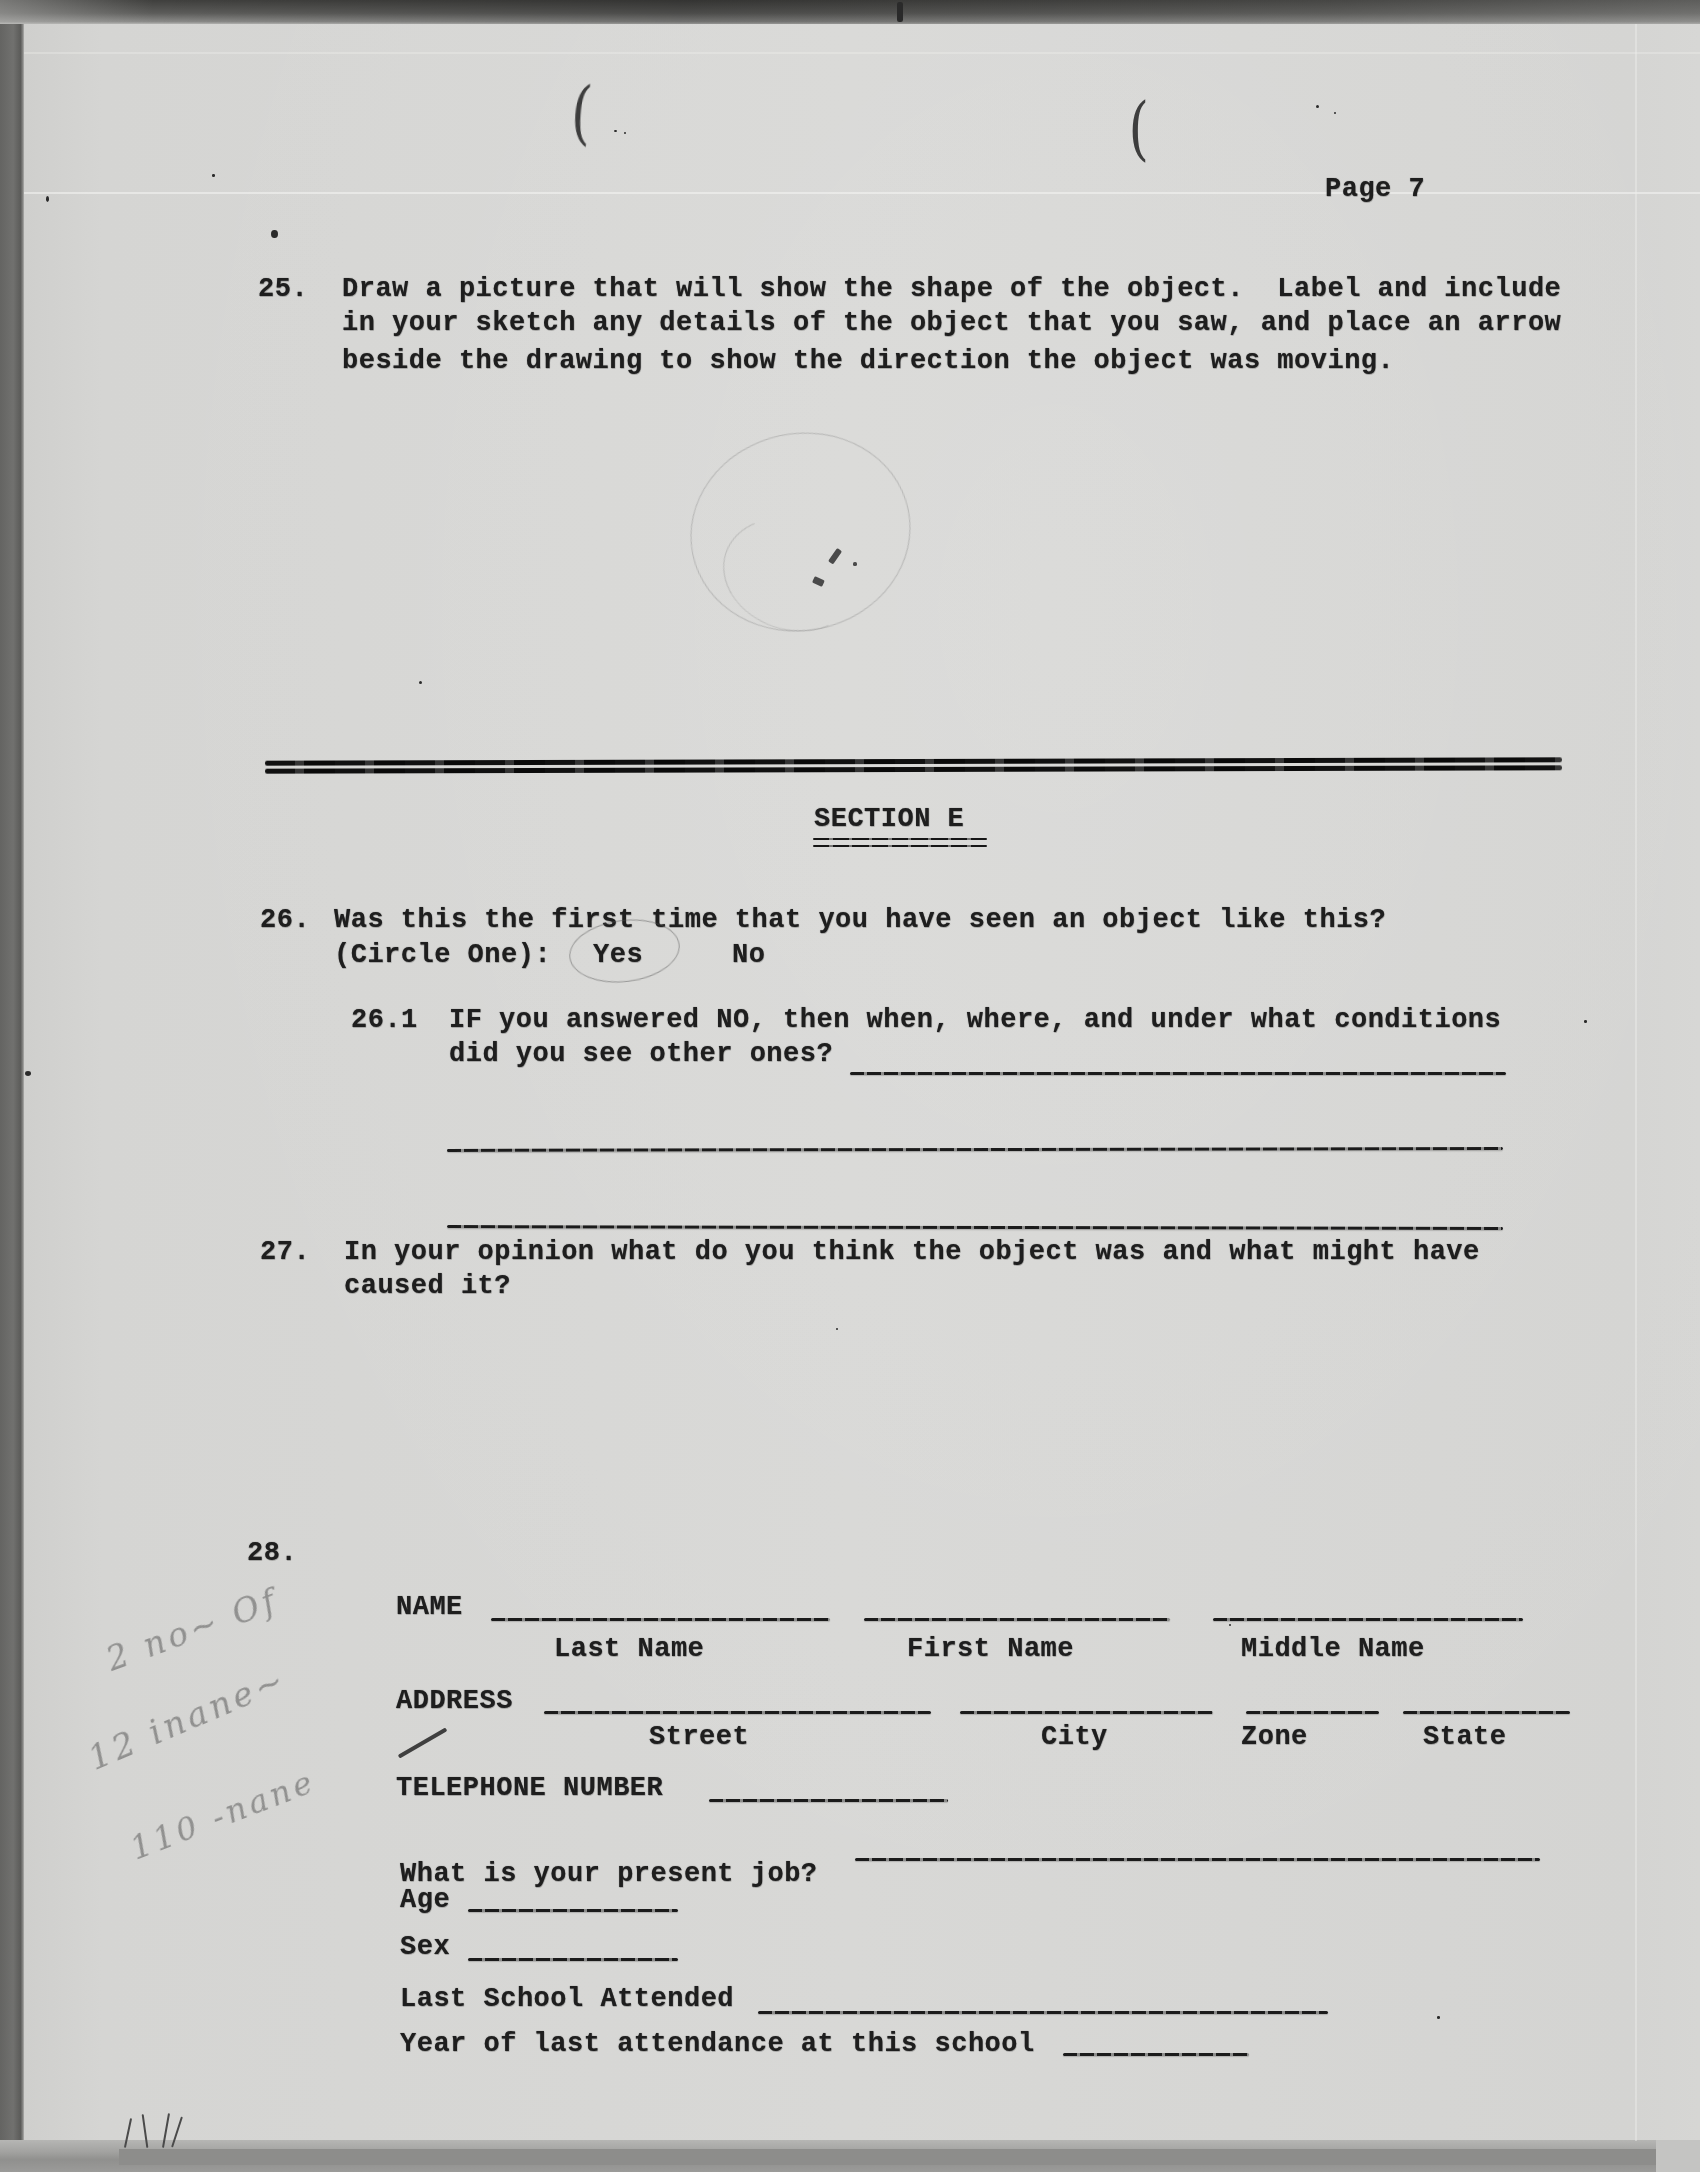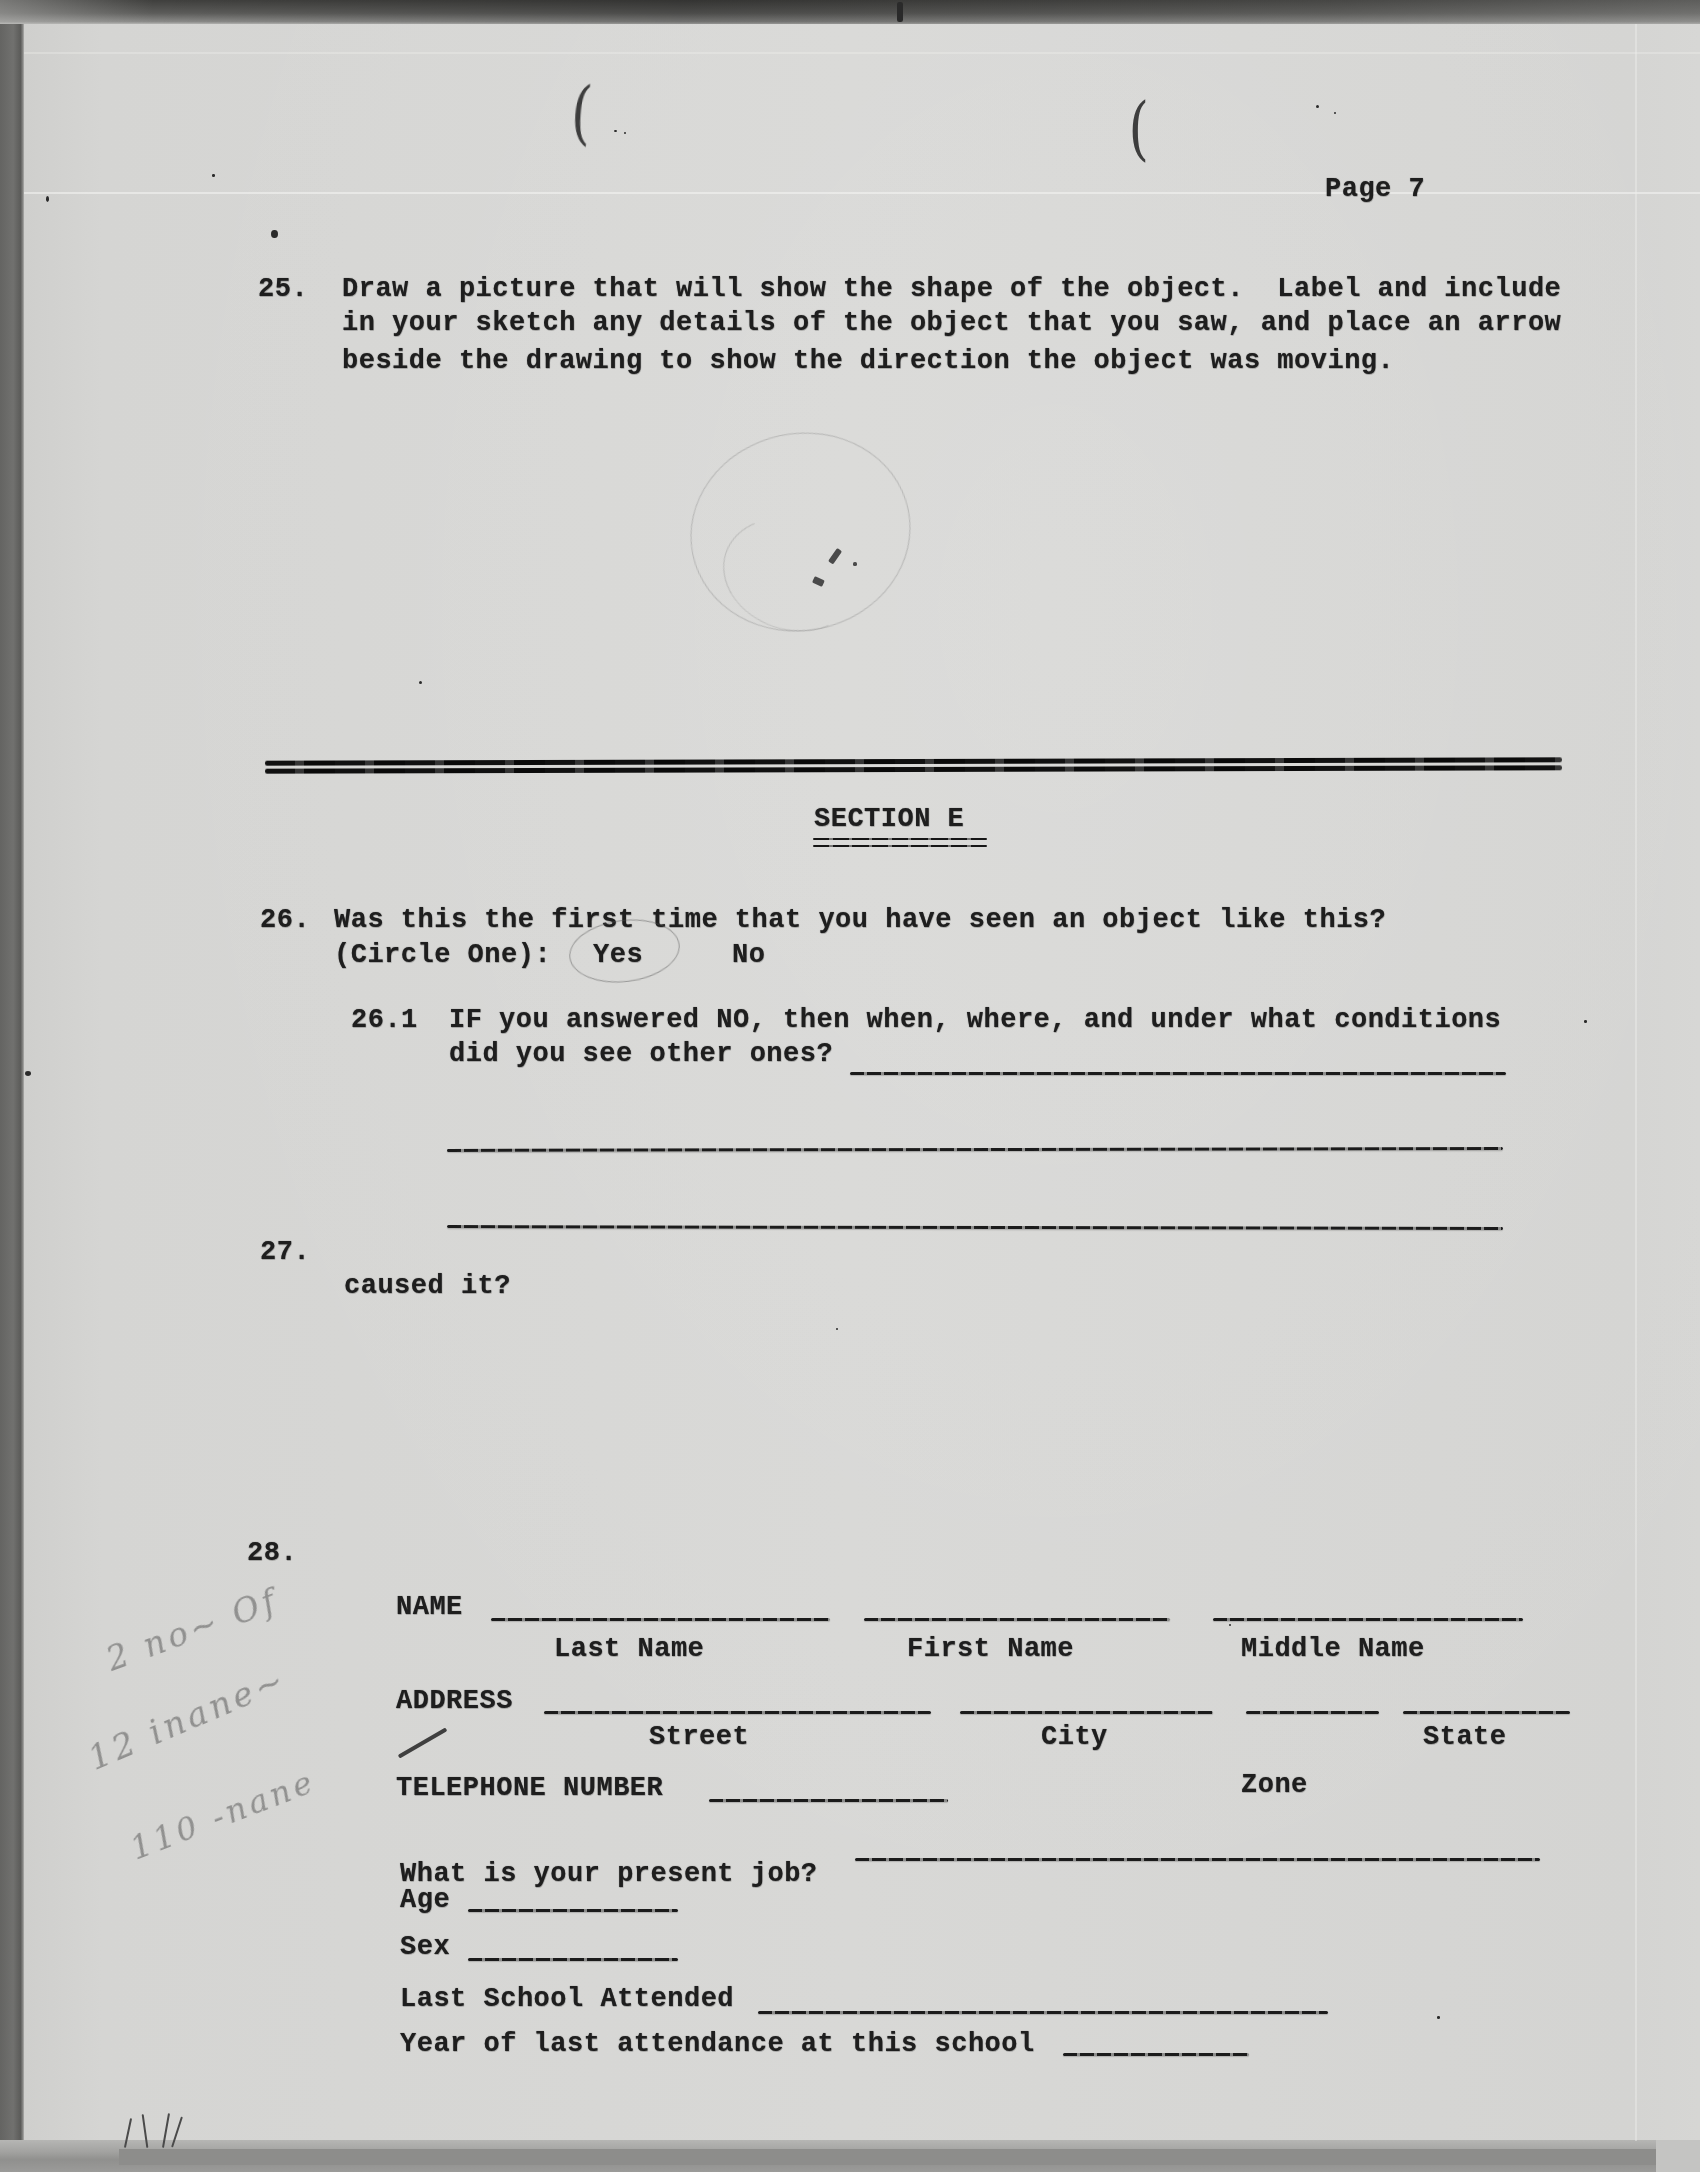--- a/index.html
+++ b/index.html
@@ -141,40 +141,41 @@
   <div class="yes-circle"></div>
 
   <div class="tw" style="left:351px;top:1007px">26.1</div>
   <div class="tw" style="left:449px;top:1007px">IF you answered NO, then when, where, and under what conditions</div>
   <div class="tw" style="left:449px;top:1041px">did you see other ones?</div>
   <div class="tline" style="left:850px;top:1072px;width:656px"></div>
   <div class="tline" style="left:447px;top:1148px;width:1056px;transform:rotate(-0.1deg)"></div>
   <div class="tline" style="left:447px;top:1226px;width:1056px;transform:rotate(0.1deg)"></div>
 
   <div class="tw" style="left:260px;top:1239px">27.</div>
+  <div class="tw" style="left:344px;top:1239px">In your opinion what do you think the object was and what might have</div>
   <div class="tw" style="left:344px;top:1273px">caused it?</div>
 
   <div class="tw" style="left:247px;top:1540px">28.</div>
 
   <div class="tw" style="left:396px;top:1594px">NAME</div>
   <div class="tline" style="left:491px;top:1618px;width:339px"></div>
   <div class="tline" style="left:864px;top:1618px;width:306px"></div>
   <div class="tline" style="left:1213px;top:1618px;width:310px"></div>
   <div class="tw" style="left:554px;top:1636px">Last Name</div>
   <div class="tw" style="left:907px;top:1636px">First Name</div>
   <div class="tw" style="left:1241px;top:1636px">Middle Name</div>
 
   <div class="tw" style="left:396px;top:1688px">ADDRESS</div>
   <div class="tline" style="left:544px;top:1711px;width:387px"></div>
   <div class="tline" style="left:960px;top:1711px;width:253px"></div>
   <div class="tline" style="left:1246px;top:1711px;width:133px"></div>
   <div class="tline" style="left:1403px;top:1711px;width:167px"></div>
   <div class="tw" style="left:649px;top:1724px">Street</div>
   <div class="tw" style="left:1041px;top:1724px">City</div>
-  <div class="tw" style="left:1241px;top:1772px">Zone</div>
+  <div class="tw" style="left:1241px;top:1724px">Zone</div>
   <div class="tw" style="left:1423px;top:1724px">State</div>
 
   <div class="tw" style="left:396px;top:1775px">TELEPHONE NUMBER</div>
   <div class="tline" style="left:709px;top:1799px;width:239px"></div>
 
   <div class="tw" style="left:400px;top:1861px">What is your present job?</div>
   <div class="tline" style="left:855px;top:1858px;width:685px"></div>
 
   <div class="tw" style="left:400px;top:1887px">Age</div>
   <div class="tline" style="left:468px;top:1909px;width:210px"></div>

